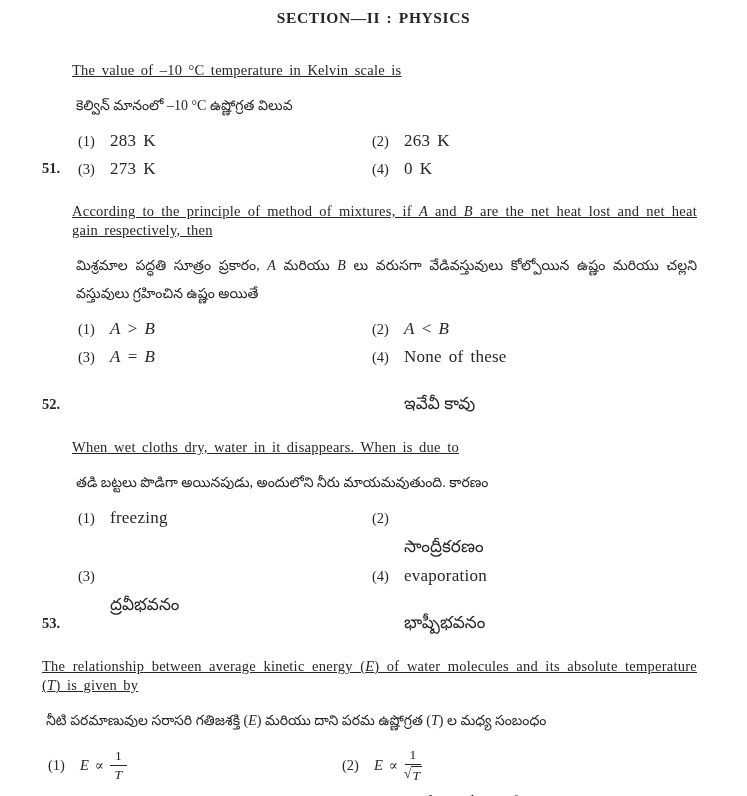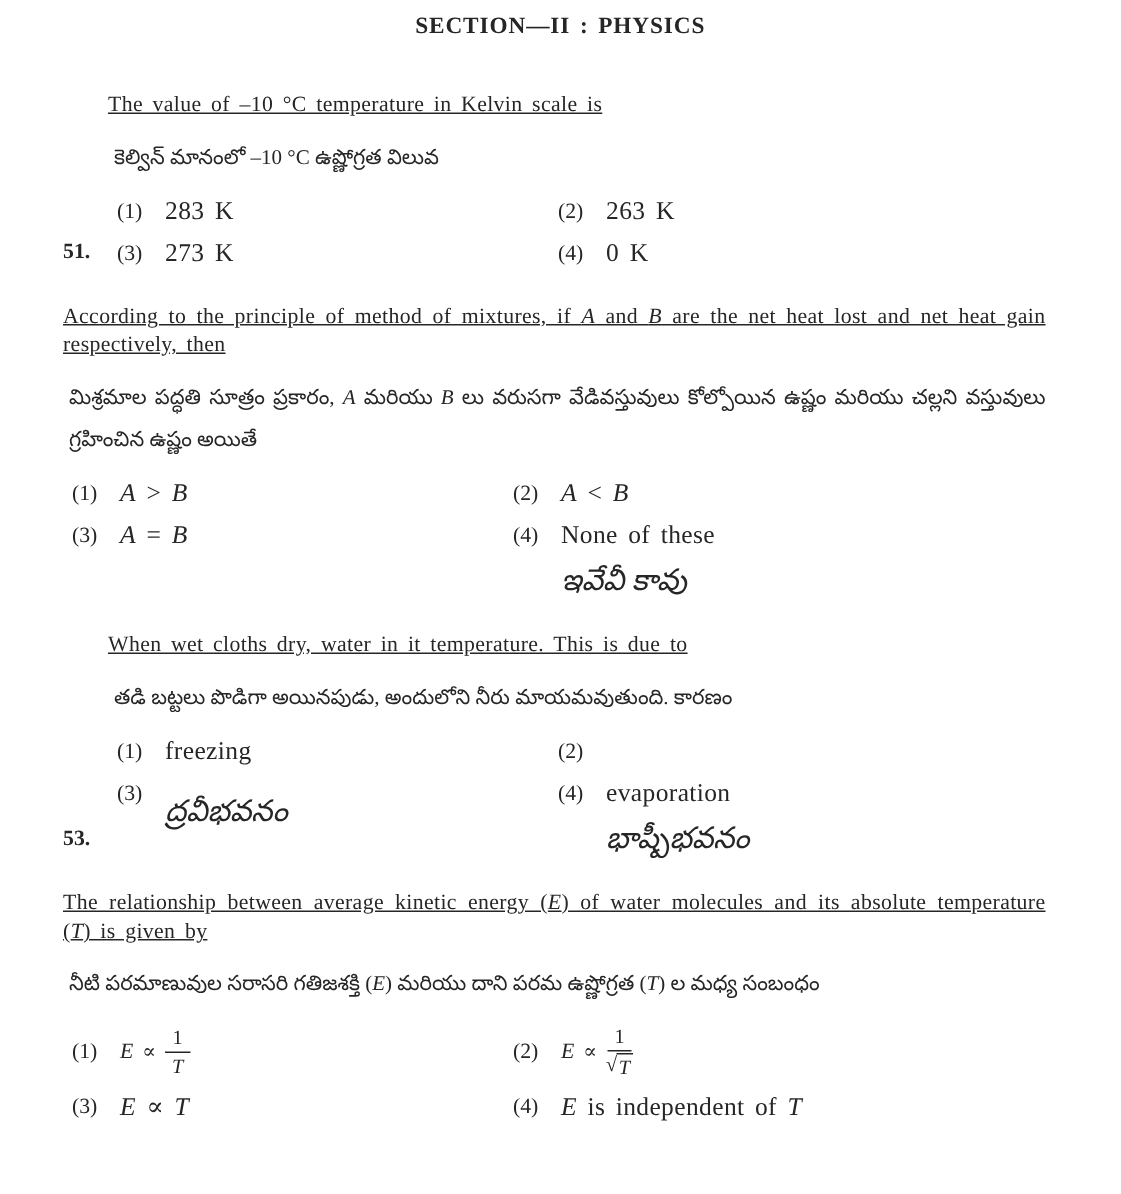--- a/index.html
+++ b/index.html
@@ -68,24 +68,23 @@
     line-height: 18px;
   }
   .opt-content { flex: 1; }
   .opt-en {
     font-size: 17px;
     line-height: 18px;
     letter-spacing: 0.25px;
     word-spacing: 2.5px;
   }
   .opt-te {
-    margin-top: 11px;
-    font-size: 20px;
+    margin-top: 28px;
+    font-size: 17px;
     line-height: 20px;
-    font-style: italic;
   }
 
   
   .opt-row.math-row { align-items: center; }
   .opt-row.math-row .opt { align-items: center; }
   .opt-math { display: inline-flex; align-items: center; font-size: 14.5px; }
   .opt-math .rel { margin: 0 6px; font-size: 13.5px; }
   .frac {
     display: inline-flex;
     flex-direction: column;
@@ -132,20 +131,21 @@
           <div class="opt col2">
             <span class="opt-label">(4)</span>
             <span class="opt-en">0 K</span>
           </div>
         </div>
       </div>
     </div>
   </div>
 
   <div class="q">
+    <div class="qnum">52.</div>
     <div class="qbody">
       <p class="q-en"><span>According to the principle of method of mixtures, if </span><i>A</i><span> and </span><i>B</i><span> are the net heat lost and net heat gain respectively, then</span></p>
       <p class="q-te"><span>మిశ్రమాల పద్ధతి సూత్రం ప్రకారం, </span><i>A</i><span> మరియు </span><i>B</i><span> లు వరుసగా వేడివస్తువులు కోల్పోయిన ఉష్ణం మరియు చల్లని వస్తువులు గ్రహించిన ఉష్ణం అయితే</span></p>
       <div class="opts">
         <div class="opt-row">
           <div class="opt col1">
             <span class="opt-label">(1)</span>
             <span class="opt-en"><i>A</i><span> &gt; </span><i>B</i></span>
           </div>
           <div class="opt col2">
@@ -166,33 +166,34 @@
             </div>
           </div>
         </div>
       </div>
     </div>
   </div>
 
   <div class="q">
     <div class="qnum">53.</div>
     <div class="qbody">
-      <p class="q-en">When wet cloths dry, water in it temperature. This is due to</p>
+      <p class="q-en">When wet cloths dry, water in it disappears. When is due to</p>
       <p class="q-te">తడి బట్టలు పొడిగా అయినపుడు, అందులోని నీరు మాయమవుతుంది. కారణం</p>
       <div class="opts">
         <div class="opt-row">
           <div class="opt col1">
             <span class="opt-label">(1)</span>
             <div class="opt-content">
               <div class="opt-en">freezing</div>
             </div>
           </div>
           <div class="opt col2">
             <span class="opt-label">(2)</span>
             <div class="opt-content">
+              <div class="opt-te">సాంద్రీకరణం</div>
             </div>
           </div>
         </div>
         <div class="opt-row">
           <div class="opt col1">
             <span class="opt-label">(3)</span>
             <div class="opt-content">
               <div class="opt-te">ద్రవీభవనం</div>
             </div>
           </div>

